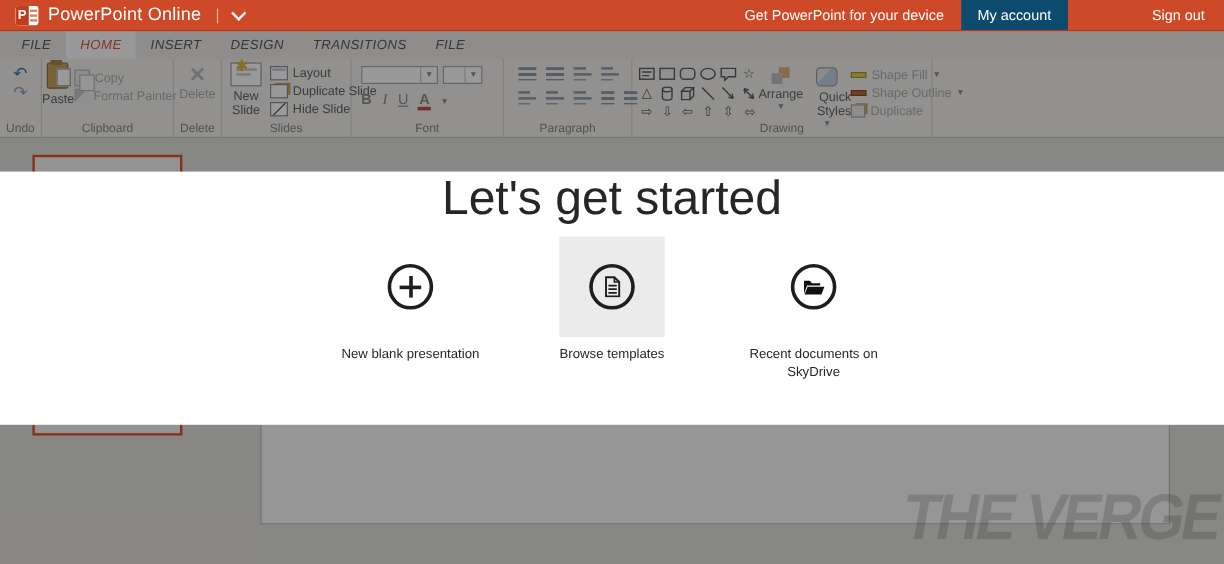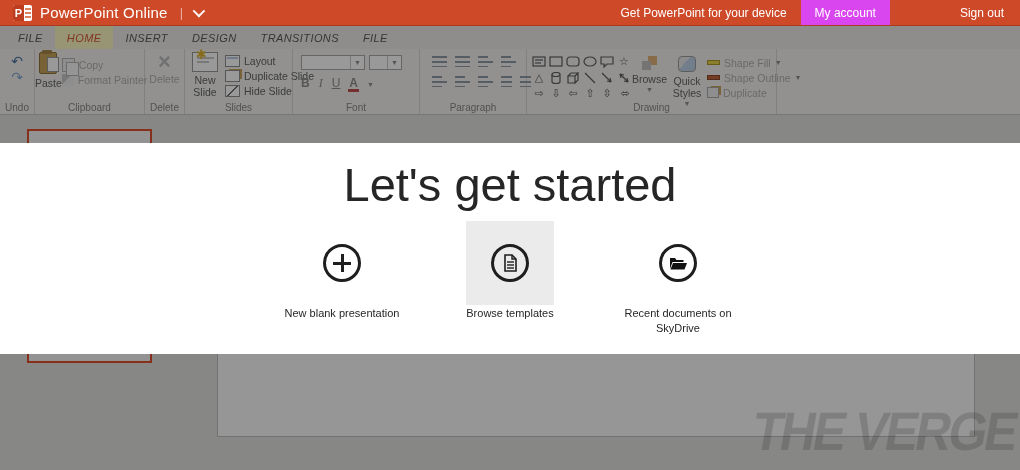--- a/index.html
+++ b/index.html
@@ -15,33 +15,33 @@
   .applogo .lp{width:11px;background:#BE3D1E;color:#fff;font-size:11px;font-weight:bold;
                display:flex;align-items:center;justify-content:center;}
   .applogo .rp{flex:1;display:flex;flex-direction:column;justify-content:center;gap:2px;padding:0 1px;}
   .applogo .rp i{display:block;height:2px;background:#D9825F;}
   .apptitle{font-size:15px;font-weight:400;letter-spacing:.2px;}
   .brand-sep{opacity:.55;font-size:13px;margin-left:4px;}
   .chev{width:7px;height:7px;border-right:2px solid #fff;border-bottom:2px solid #fff;
         transform:rotate(45deg) translateY(-2px);margin-left:2px;opacity:.95;}
   .topbar-right{margin-left:auto;display:flex;align-items:stretch;height:100%;font-size:12px;}
   .toplink{display:flex;align-items:center;padding:0 14px;cursor:pointer;}
-  .account{background:#d946ef;}
+  .account{background:#0c4a6e;}
   .signout{margin-left:56px;padding-right:16px;}
 
   
   .chrome{position:absolute;left:0;top:26px;width:1020px;height:444px;}
   .overlay{position:absolute;left:0;top:26px;width:1020px;height:444px;
            background:rgba(0,0,0,.40);z-index:10;pointer-events:none;}
 
   
   .tabbar{height:23px;background:#EDEBEA;display:flex;align-items:stretch;padding-left:6px;
           font-size:11px;color:#5A5A5A;letter-spacing:.4px;font-style:italic;}
   .tab{display:flex;align-items:center;padding:0 12px;cursor:pointer;}
-  .tab.active{background:#fef9c3;color:#D85A38;}
+  .tab.active{background:#ffffff;color:#D85A38;}
 
   
   .ribbon{height:65px;background:#F3F2F1;border-bottom:1px solid #C8C6C4;display:flex;position:relative;}
   .grp{position:relative;border-right:1px solid #D8D6D4;box-sizing:border-box;height:100%;}
   .grp-label{position:absolute;bottom:1px;left:0;right:0;text-align:center;font-size:10px;color:#8A8886;}
   .grp-body{display:flex;height:50px;align-items:flex-start;padding-top:3px;box-sizing:border-box;}
   .bigbtn{width:42px;display:flex;flex-direction:column;align-items:center;gap:1px;
           font-size:10.5px;color:#646464;text-align:center;cursor:pointer;}
   .smallcol{display:flex;flex-direction:column;gap:2px;padding-top:2px;}
   .smallbtn{display:flex;align-items:center;gap:4px;font-size:10.5px;color:#646464;
@@ -126,32 +126,32 @@
 
   
   .workspace{position:relative;height:355px;background:#E2E1E0;}
   .thumb{position:absolute;left:27px;top:14px;width:121px;height:230px;background:#F6F6F6;
          border:2px solid #E0512F;}
   .canvas{position:absolute;left:217px;top:239px;width:756px;height:82px;background:#FAFAFA;
           border:1px solid #BDBDBD;border-top:none;}
 
   
   .panel{position:absolute;left:0;top:143px;width:1020px;height:211px;background:#FFFFFF;z-index:30;}
-  .panel h1{margin:0;padding-top:14px;text-align:center;font-size:47px;font-weight:400;color:#262626;}
+  .panel h1{margin:0;text-align:center;font-size:40px;font-weight:400;color:#262626;}
   .options{display:flex;justify-content:center;margin-top:9px;}
   .option{width:168px;display:flex;flex-direction:column;align-items:center;cursor:pointer;}
   .iconbox{width:88px;height:84px;display:flex;align-items:center;justify-content:center;}
   .option.hl .iconbox{background:#EBEBEB;}
   .circle{width:38px;height:38px;border:3px solid #1E1E1E;border-radius:50%;
           display:flex;align-items:center;justify-content:center;box-sizing:border-box;}
   .plus{position:relative;width:18px;height:18px;}
   .plus:before,.plus:after{content:"";position:absolute;background:#1E1E1E;}
   .plus:before{left:0;right:0;top:7.5px;height:3px;}
   .plus:after{top:0;bottom:0;left:7.5px;width:3px;}
-  .opt-label{margin-top:1px;font-size:11px;color:#262626;text-align:center;line-height:1.35;}
+  .opt-label{margin-top:7px;font-size:11px;color:#262626;text-align:center;line-height:1.35;}
   .option.hl .opt-label{}
   .opt-label.narrow{width:120px;}
 
   
   .watermark{position:absolute;right:10px;bottom:8px;z-index:40;font-weight:800;font-size:54px;
              letter-spacing:-3px;color:rgba(10,10,10,.16);transform:skewX(-10deg) scaleX(.92);
              transform-origin:right bottom;white-space:nowrap;pointer-events:none;
              font-family:"Liberation Sans",sans-serif;}
 </style>
 </head>
@@ -361,24 +361,24 @@
             </span>
           <span class="shp">⇨</span>
           <span class="shp">⇩</span>
           <span class="shp">⇦</span>
           <span class="shp">⇧</span>
           <span class="shp">⇳</span>
           <span class="shp" style="transform:rotate(90deg)">⇳</span>
         </div>
         <div class="bigbtn" style="width:44px;padding-top:4px;">
           <span class="icon-arrange"></span>
-          <span>Browse</span>
+          <span>Arrange</span>
           <span class="ddarrow">▼</span>
         </div>
-        <div class="bigbtn" style="width:42px;padding-top:4px;">
+        <div class="bigbtn" style="width:42px;padding-top:4px;text-align:right;">
           <span class="icon-qs"></span>
           <span class="twoline">Quick Styles</span>
           <span class="ddarrow">▼</span>
         </div>
         <div class="smallcol" style="padding-top:4px;">
           <div class="smallbtn disabled">
             <span class="cbar icon-sf"></span>
             <span>Shape Fill</span>
             <span class="ddarrow">▼</span>
           </div>

